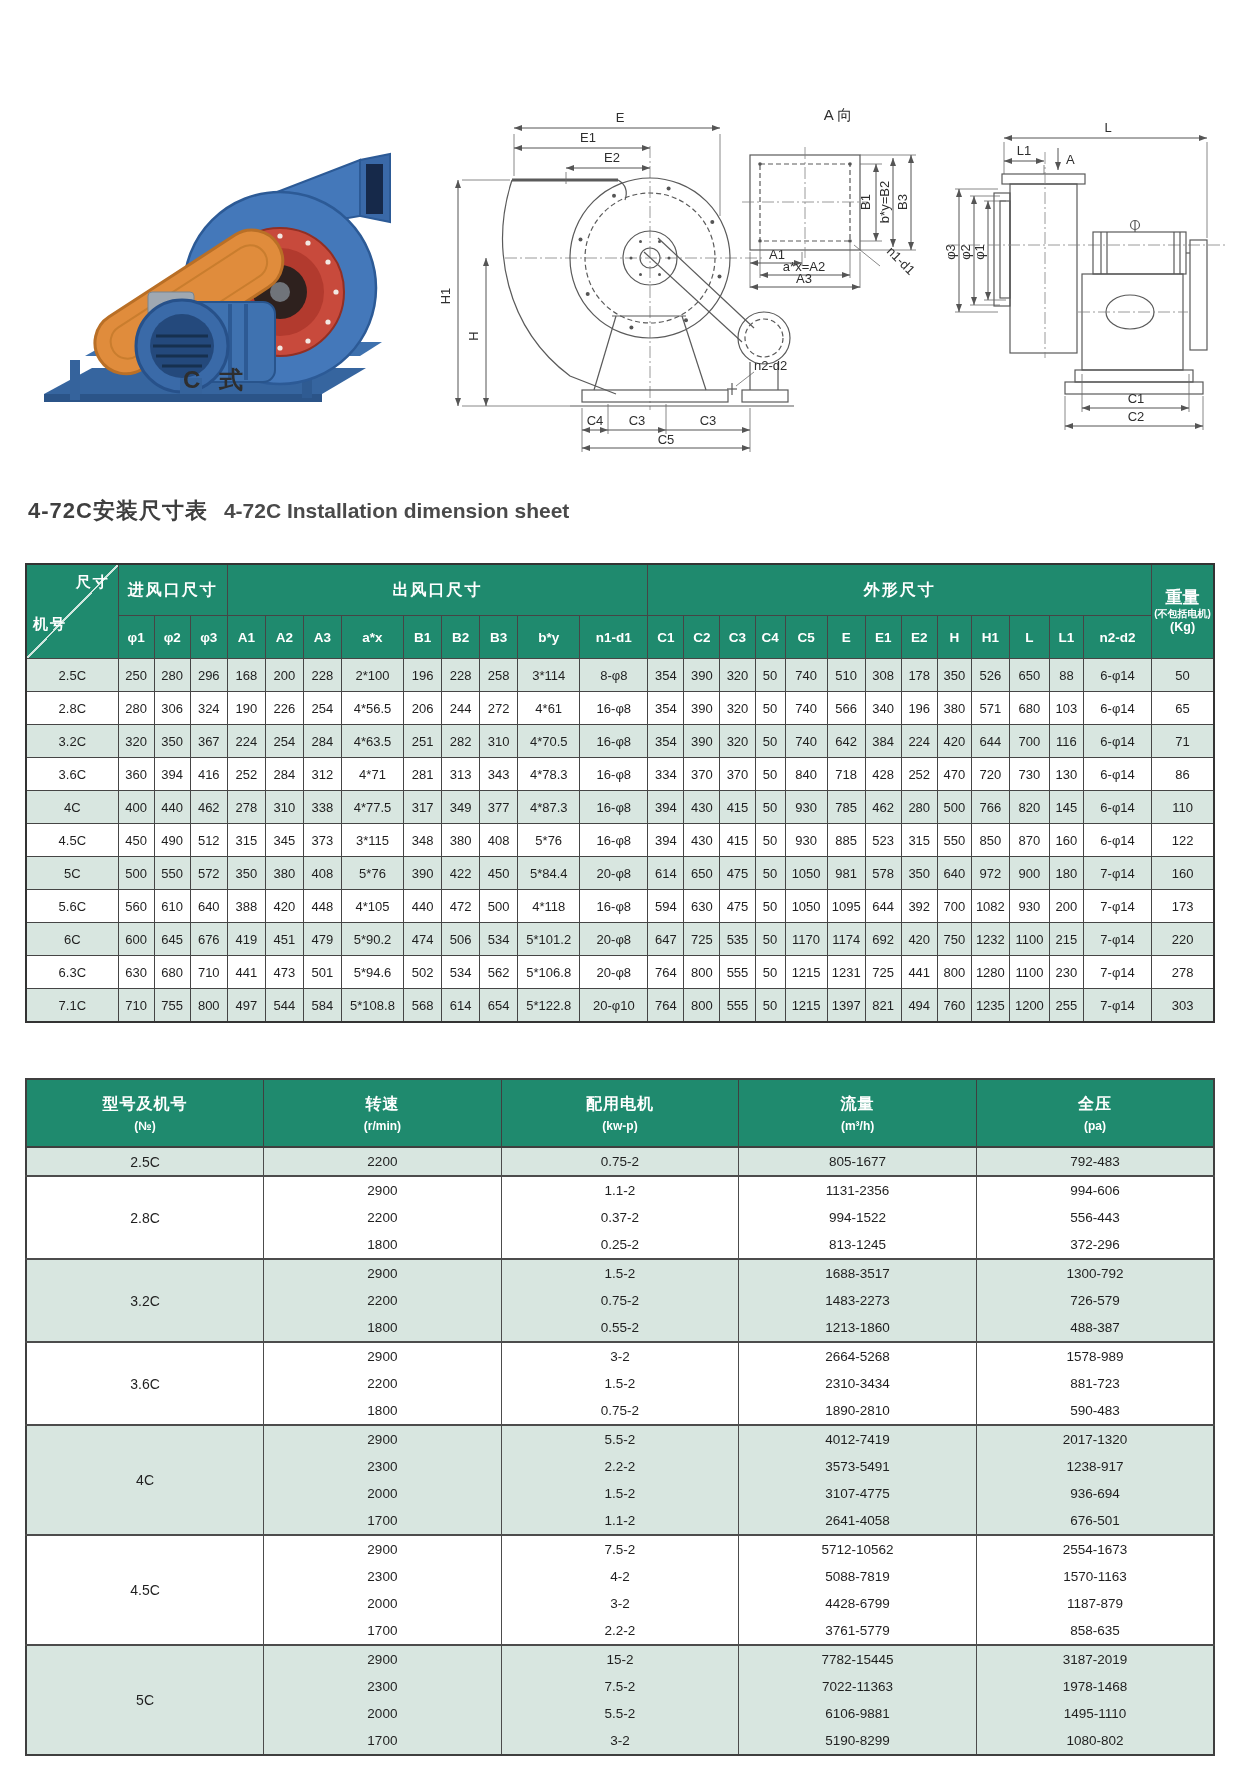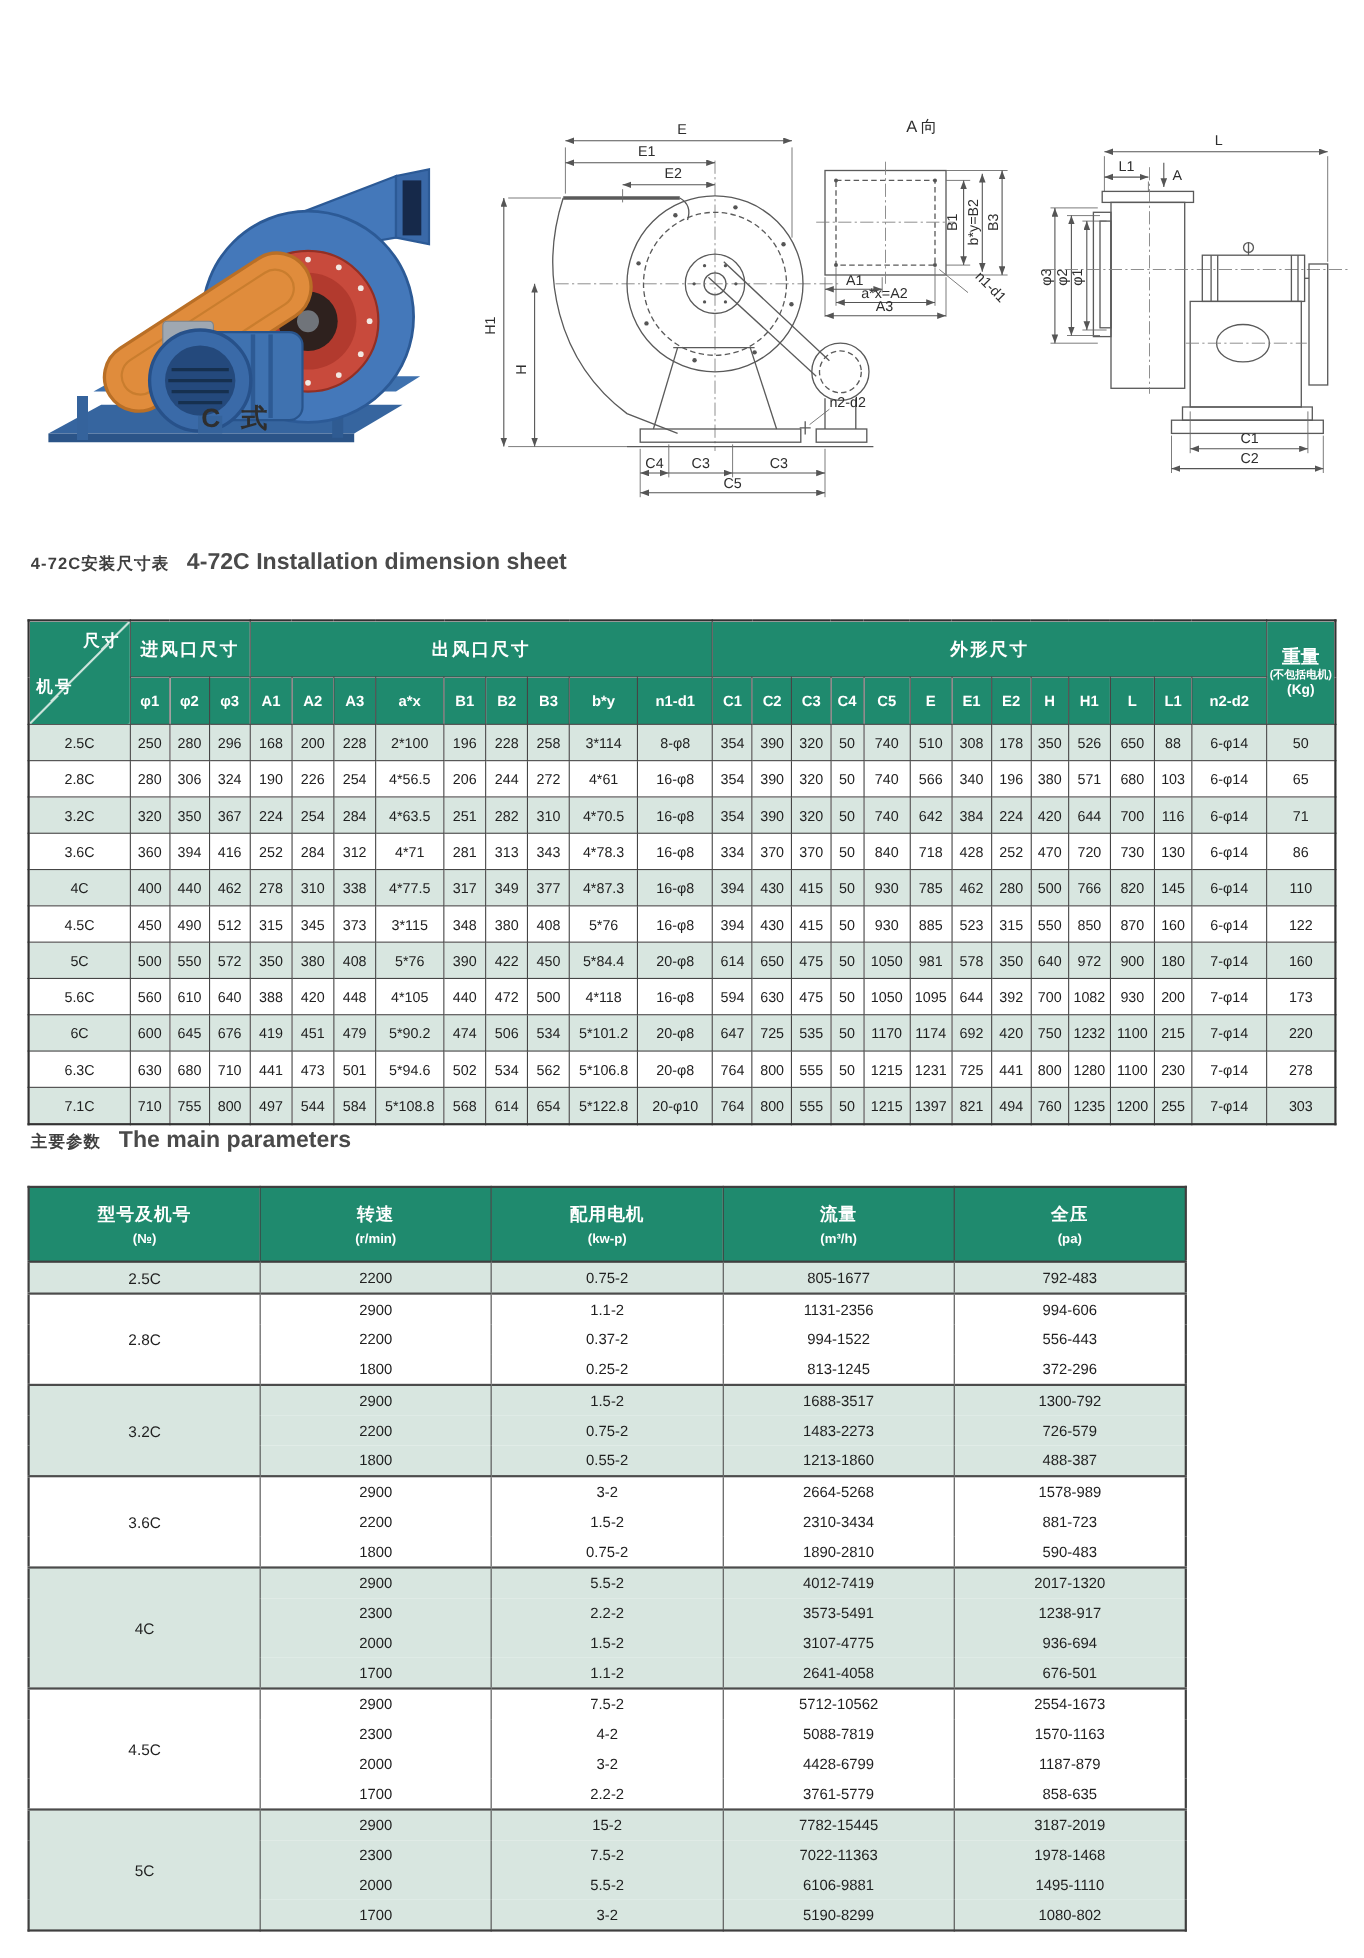--- a/index.html
+++ b/index.html
@@ -3,21 +3,21 @@
 <meta charset="utf-8">
 <style>
   html,body{margin:0;padding:0;background:#fff;}
   .page{position:relative;width:1240px;height:1780px;background:#fff;overflow:hidden;
         font-family:"Liberation Sans",sans-serif;color:#1f1f1f;
         --green:#1f8a6e;--tint:#d8e6e0;--line:#4c4c4c;}
   .page-title{position:absolute;left:565px;top:26px;margin:0;font-weight:bold;color:#3c3c3c;white-space:nowrap;}
   .page-title .zh{font-size:24px;letter-spacing:1px;}
   .page-title .en{font-size:23px;font-weight:600;margin-left:18px;}
   .sec{position:absolute;margin:0;white-space:nowrap;color:#3f3f3f;}
-  .sec .zh{font-size:15px;font-weight:bold;letter-spacing:1px;}
+  .sec .zh{font-size:22px;font-weight:bold;letter-spacing:1px;}
   .sec .en{font-size:21px;font-weight:600;margin-left:16px;color:#4a4a4a;}
   .dim-sec{left:28px;top:496px;}
   .param-sec{left:28px;top:1022px;}
   .c-label{position:absolute;left:183px;top:364px;font-size:24px;font-weight:bold;color:#2e2e2e;letter-spacing:6px;}
   .photo,.dwg{position:absolute;}
 
   
   .dwg .ln{fill:none;stroke:#5a5a5a;stroke-width:1.2;}
   .dwg .thick{stroke-width:3;}
   .dwg .dash{stroke-dasharray:5 3;}
@@ -41,21 +41,21 @@
   .dim-table .corner{position:relative;letter-spacing:0;
       background:linear-gradient(to bottom right,transparent calc(50% - 1px),#cfe6de calc(50% - 1px),#cfe6de calc(50% + 1px),transparent calc(50% + 1px)),var(--green);}
   .dim-table .corner .c-top{position:absolute;top:8px;right:8px;font-size:15px;}
   .dim-table .corner .c-bot{position:absolute;bottom:24px;left:6px;font-size:15px;}
   .dim-table .wt div{line-height:1.2;letter-spacing:0;}
   .dim-table .wt .w-main{font-size:17px;}
   .dim-table .wt .w-sub{font-size:10px;}
   .dim-table .wt .w-unit{font-size:12.5px;}
 
   
-  .param-table{position:absolute;left:25px;top:1078px;width:1054px;border-collapse:collapse;table-layout:fixed;
+  .param-table{position:absolute;left:25px;top:1078px;width:1190px;border-collapse:collapse;table-layout:fixed;
                text-align:center;border:2px solid #3f3f3f;}
   .param-table thead th{background:var(--green);color:#fff;height:66px;border:1px solid #3f3f3f;border-bottom:2px solid #3f3f3f;padding:0;}
   .param-table .h-zh{font-size:16px;font-weight:bold;letter-spacing:1px;}
   .param-table .h-unit{font-size:12px;margin-top:4px;font-weight:bold;}
   .param-table td{border-left:1px solid #4c4c4c;border-right:1px solid #4c4c4c;border-top:none;border-bottom:none;
                   height:27px;font-size:13.5px;padding:0;}
   .param-table tr.group-start td{border-top:2px solid #4c4c4c;}
   .param-table tbody tr.tint td{background:var(--tint);}
   .param-table td.model{font-size:14px;}
 </style>
@@ -696,21 +696,20 @@
           <td>760</td>
           <td>1235</td>
           <td>1200</td>
           <td>255</td>
           <td>7-φ14</td>
           <td>303</td>
         </tr>
       </tbody>
   </table>
 
-  <h2 class="sec param-sec"><span class="zh">主要参数</span><span class="en">The main parameters</span></h2>
 
   <table class="param-table">
     <thead>
       <tr>
         <th>
             <div class="h-zh">型号及机号</div>
             <div class="h-unit">(№)</div>
           </th>
         <th>
             <div class="h-zh">转速</div>

